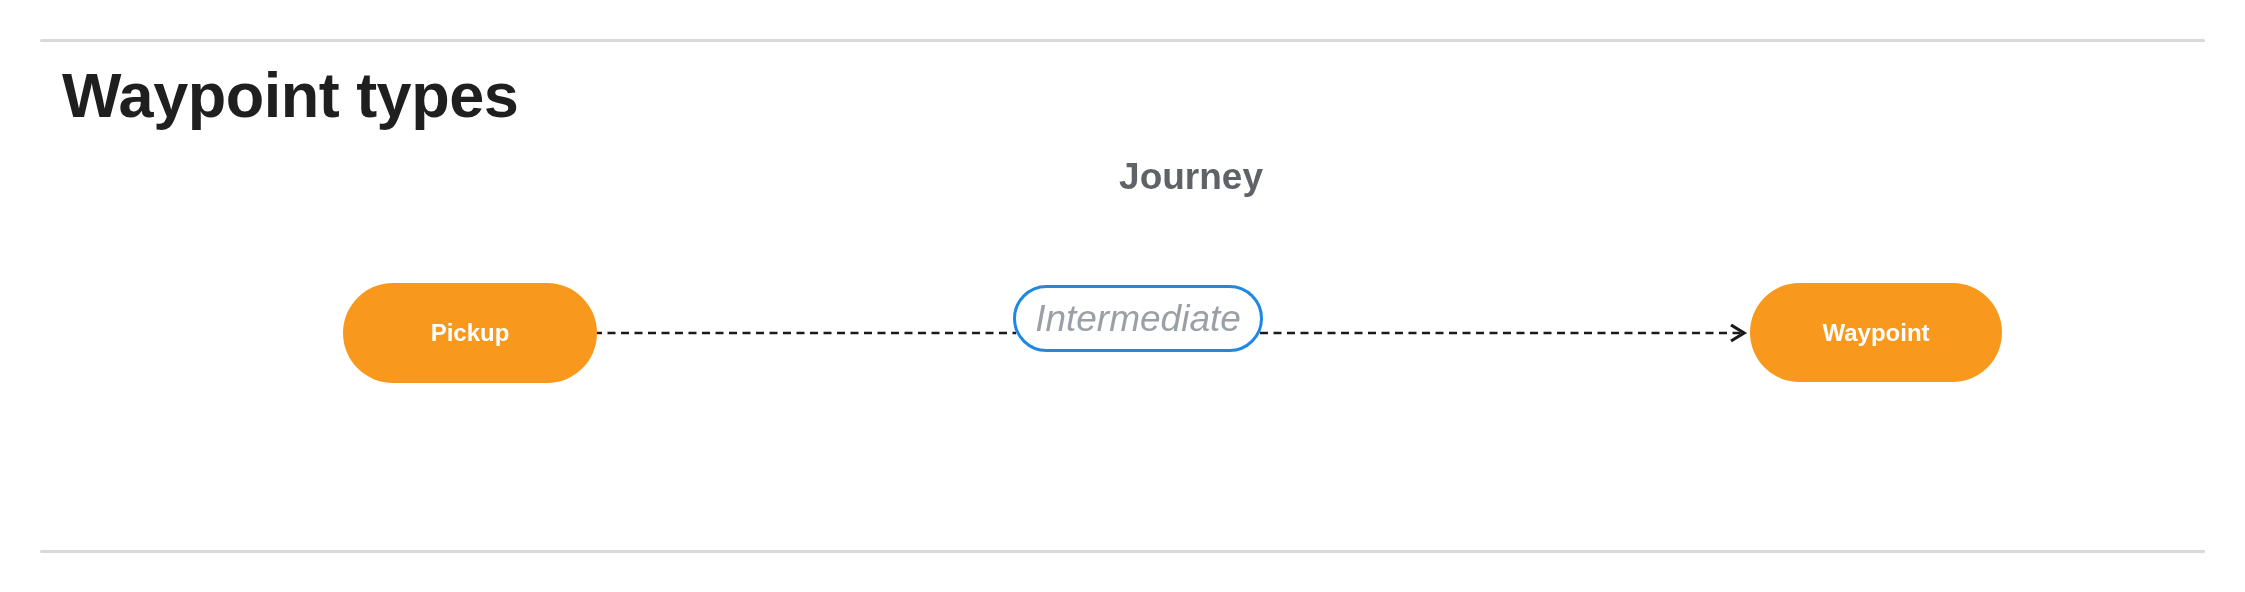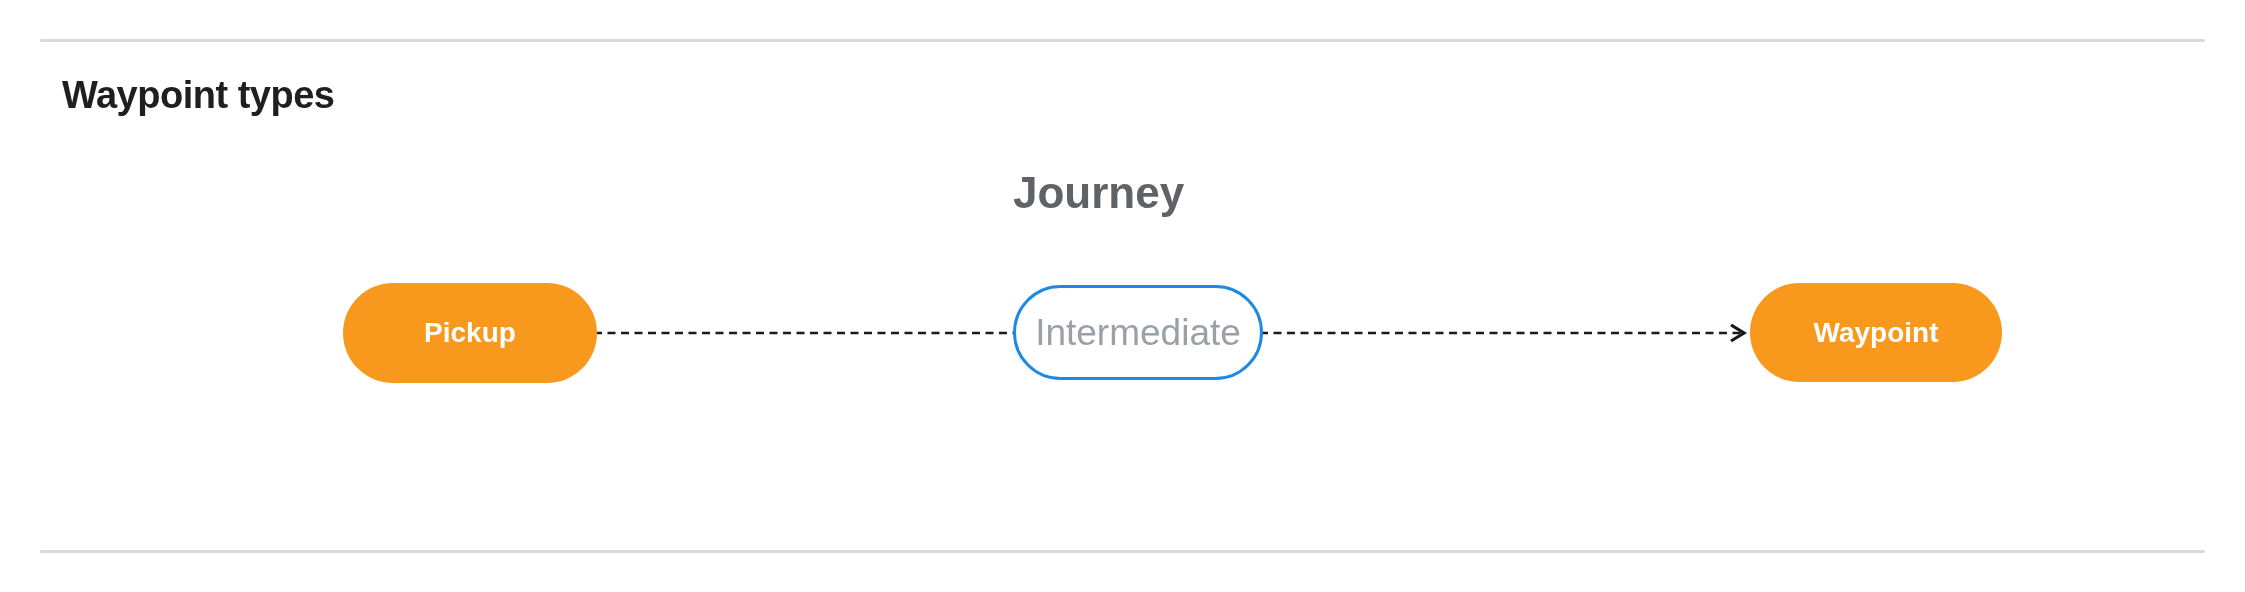--- a/index.html
+++ b/index.html
@@ -23,70 +23,71 @@
     border-radius: 2px;
   }
   .divider.top { top: 39px; }
   .divider.bottom { top: 550px; }
 
   .section-heading {
     position: absolute;
     left: 62px;
     top: 68px;
     margin: 0;
-    font-size: 38px;
+    font-size: 63px;
     line-height: 54px;
     font-weight: 700;
     letter-spacing: -0.5px;
     color: var(--heading-text, #1F1F1F);
   }
 
   .journey-label {
     position: absolute;
     left: 1013px;
-    top: 168px;
+    top: 156px;
     width: 250px;
-    text-align: left;
-    font-size: 44px;
+    text-align: right;
+    font-size: 37px;
     font-weight: 700;
     color: var(--journey-label, #5F6368);
   }
 
   .connector-svg {
     position: absolute;
     left: 0; top: 0;
     width: 2245px;
     height: 592px;
     z-index: 1;
   }
 
   .node {
     position: absolute;
     z-index: 2;
     display: flex;
     align-items: center;
     justify-content: center;
     border-radius: 52px;
-    font-size: 28px;
+    font-size: 24px;
     font-weight: 700;
   }
   .node.terminal {
     background: var(--terminal-node-fill, #F8981D);
     color: var(--terminal-node-text, #FFFFFF);
   }
   .node-pickup   { left: 343px;  top: 283px; width: 254px; height: 100px; }
   .node-dropoff  { left: 1750px; top: 283px; width: 252px; height: 99px; }
   .node-intermediate {
-    left: 1013px; top: 285px; width: 250px; height: 95px;
+    left: 1013px; top: 285px; width: 250px; height: 67px;
     background: #ffffff;
     border: 3px solid var(--intermediate-node-border, #1E88E5);
     color: var(--intermediate-node-text, #9AA0A6);
     font-weight: 400;
     font-size: 37px;
     border-radius: 50px;
+    font-style: italic;
   }
 </style>
 </head>
 <body>
 
 <div class="screen">
 
   <div class="divider top"></div>
 
   <h2 class="section-heading">Waypoint types</h2>

